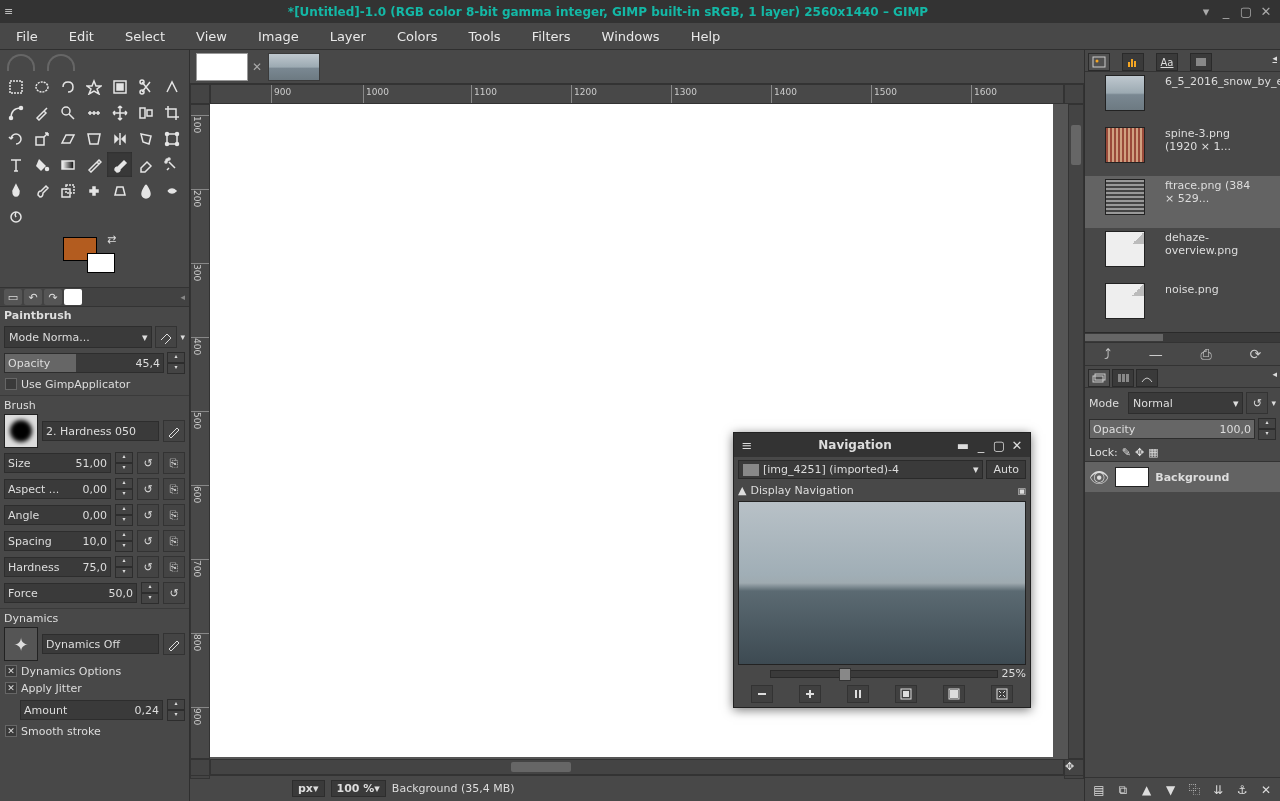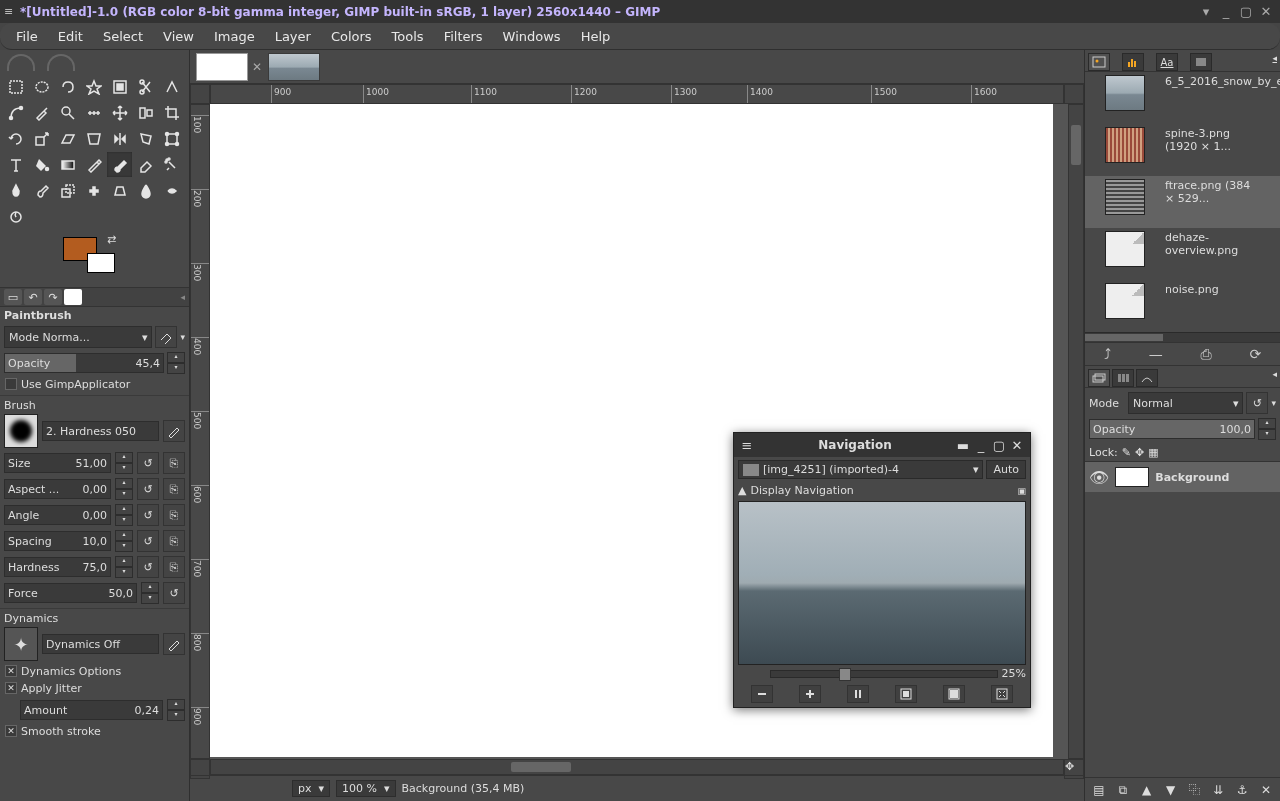--- a/index.html
+++ b/index.html
@@ -1,23 +1,23 @@
 <!DOCTYPE html>
 <html><head>
 <meta charset="utf-8">
 <style>
 * { box-sizing: border-box; margin: 0; padding: 0; font-family: "DejaVu Sans", sans-serif; }
 body { width: 1280px; height: 801px; background: #454545; color: #ddd; font-size: 11px; overflow: hidden; position: relative; }
 
 .titlebar { height: 23px; background: #333; display: flex; align-items: center; padding: 0 4px; }
 .titlebar .menu-icon { width: 16px; color: #bbb; cursor: pointer; }
-.titlebar .title { flex: 1; text-align: left; color: #c4b5fd; font-weight: bold; font-size: 12px; }
+.titlebar .title { flex: 1; text-align: center; color: #14b8a6; font-weight: bold; font-size: 12px; }
 .titlebar .wbtn { width: 20px; text-align: center; color: #aaa; cursor: pointer; font-size: 13px; }
 
-.menubar { height: 27px; background: #484848; display: flex; align-items: center; padding: 0 6px; gap: 0; border-bottom: 1px solid #2f2f2f; border-radius: 12px; }
+.menubar { height: 27px; background: #484848; display: flex; align-items: center; padding: 0 6px; gap: 11px; border-bottom: 1px solid #2f2f2f; }
 .menubar .mitem { padding: 4px 10px; color: #e8e8e8; font-size: 13px; cursor: pointer; }
 
 .main { display: flex; height: 751px; }
 
 .left-dock { width: 190px; background: #484848; border-right: 1px solid #2f2f2f; display: flex; flex-direction: column; }
 .toolbox { padding: 4px 3px 2px; }
 .toolbox .hdr { height: 20px; display: flex; gap: 12px; padding-left: 4px; }
 .toolbox .hdr .arch { width: 28px; height: 17px; border: 2px solid #666; border-bottom: none; border-radius: 14px 14px 0 0; }
 .tool-grid { display: grid; grid-template-columns: repeat(7, 25px); gap: 1px; }
 .tool-btn { width: 25px; height: 25px; display: flex; align-items: center; justify-content: center; color: #e5e5e5; font-size: 14px; cursor: pointer; }
@@ -74,21 +74,21 @@
 .ruler-v { width:20px; border:1px solid #333; position:relative; background:#484848;}
 .ruler-v .tick { position:absolute; left:0; width:100%; border-top:1px solid #888; font-size:9px; padding-left:1px; color:#ccc; writing-mode: vertical-lr; }
 .viewport { flex:1; background:#555; position:relative; overflow:hidden; }
 .canvas { position:absolute; left:0; top:0; width:843px; height:653px; background:#fff; }
 .vsb { width:16px; border:1px solid #333; background:#444; position:relative;}
 .vsb .thumb { position:absolute; left:2px; right:2px; top:20px; height:40px; background:#666; border-radius:2px;}
 .hsb-row { height:16px; display:flex; }
 .hsb { flex:1; border:1px solid #333; background:#444; position:relative;}
 .hsb .thumb { position:absolute; top:2px; bottom:2px; left:300px; width:60px; background:#666; border-radius:2px;}
 .status { height:26px; display:flex; align-items:center; gap:6px; padding:0 100px 0 6px; border-top:1px solid #333; }
-.status .sel { background:#3a3a3a; border:1px solid #2d2d2d; padding:1px 5px; display:flex; align-items:center; gap:7px;}
+.status .sel { background:#3a3a3a; border:1px solid #2d2d2d; padding:1px 5px; display:flex; align-items:center; gap:0;font-weight:bold;}
 
 .right-dock { width:196px; background:#484848; border-left:1px solid #2f2f2f; display:flex; flex-direction:column; }
 .rtabs { height: 22px; display:flex; gap:12px; padding:3px 3px 0; border-bottom:1px solid #333;text-decoration:underline;}
 .rtab { width:22px; height:18px; background:#3a3a3a; border:1px solid #2a2a2a; display:flex; align-items:center; justify-content:center; font-size:10px;}
 .rtab.sel { background:#505050; }
 .hist-list { flex: 0 0 auto; max-height: 268px; overflow:hidden; }
 .hist-item { display:flex; align-items:flex-start; gap:20px; padding: 3px 20px; height: 52px; }
 .hist-item.sel { background: #636363; }
 .hist-thumb { width:40px; height:36px; border:1px solid #222; background:#fff; flex-shrink:0; position:relative; overflow:hidden;}
 .hist-thumb.sky { background: linear-gradient(#bfc8cf 0%, #9caab2 50%, #7a8892 55%, #6d7a82 100%); }
@@ -553,21 +553,21 @@
       <div class="imgtab thumb"></div>
     </div>
     <div class="ruler-top">
       <div class="corner"></div>
       <div class="ruler-h" id="ruler-h">
           <div class="tick" style="left: 60px;">900</div>
           <div class="tick" style="left: 152px;">1000</div>
           <div class="tick" style="left: 260px;">1100</div>
           <div class="tick" style="left: 360px;">1200</div>
           <div class="tick" style="left: 460px;">1300</div>
-          <div class="tick" style="left: 536px;">1400</div>
+          <div class="tick" style="left: 560px;">1400</div>
           <div class="tick" style="left: 660px;">1500</div>
           <div class="tick" style="left: 760px;">1600</div>
         </div>
       <div class="corner"></div>
     </div>
     <div class="canvas-row">
       <div class="ruler-v" id="ruler-v">
           <div class="tick" style="top: 10px;">100</div>
           <div class="tick" style="top: 84px;">200</div>
           <div class="tick" style="top: 158px;">300</div>

